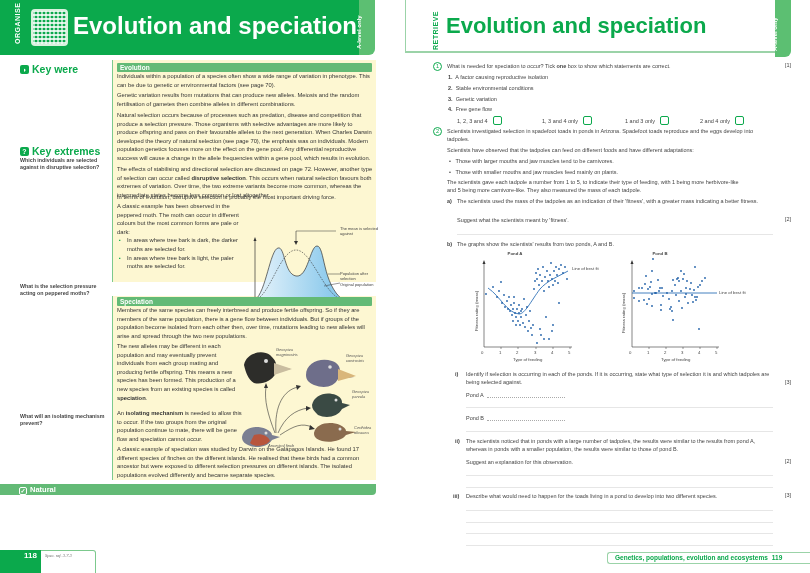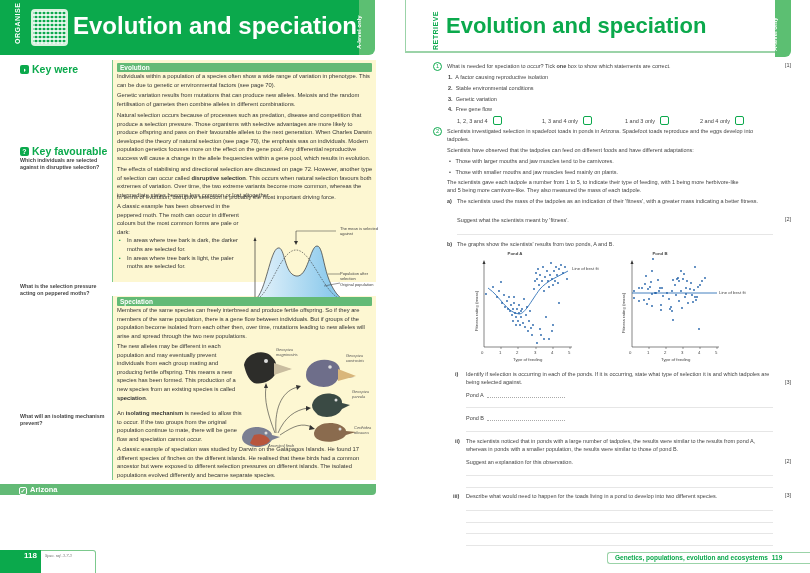--- a/index.html
+++ b/index.html
@@ -84,21 +84,21 @@
   <div class="tab-a tab-left">
       <span>A-level only</span>
     </div>
 
   <div class="sidebar-head" style="top:63px;">
     <span class="ico-sq">◗</span>
     <span>Key were</span>
   </div>
   <div class="sidebar-head" style="top:145px;">
     <span class="ico-sq">?</span>
-    <span>Key favourable</span>
+    <span>Key extremes</span>
   </div>
   <div class="side-q" style="top:157px;">Which individuals are selected against in disruptive selection?</div>
   <div class="side-q" style="top:283px;">What is the selection pressure acting on peppered moths?</div>
   <div class="side-q" style="top:413px;">What will an isolating mechanism prevent?</div>
 
   <div class="main-box"></div>
   <div class="main-box main-box2"></div>
 
   <div class="sec-bar" style="top:63px;">Evolution</div>
   <div class="para" style="top:72px;">Individuals within a population of a species often show a wide range of variation in phenotype. This can be due to genetic or environmental factors (see page 70).</div>
@@ -178,21 +178,21 @@
       <path d="M14,90 C20,88 28,90 30,96 C24,102 14,102 10,98 Z" fill="#b8553d"></path>
       <circle cx="26" cy="88" r="1.5" fill="#ddd"></circle>
     </svg>
     <div class="finch-label" style="left:36px; top:2px; width:30px;">Geospiza magnirostris</div>
     <div class="finch-label" style="left:106px; top:8px; width:32px;">Geospiza conirostris</div>
     <div class="finch-label" style="left:112px; top:44px; width:26px;">Geospiza parvula</div>
     <div class="finch-label" style="left:114px; top:80px; width:26px;">Certhidea olivacea</div>
     <div class="finch-label" style="left:28px; top:98px; width:40px;">Ancestral finch</div>
   </div>
 
-  <div class="summary-bar"><span class="chk">✓</span><span>Arizona</span></div>
+  <div class="summary-bar"><span class="chk">✓</span><span>Natural</span></div>
 
   <div class="footer-left">
     <div class="pg">118</div>
     <div class="spec">Spec. ref.   3.7.3</div>
   </div>
 </div>
 
 <div class="page page-right">
   <div class="hdr-right">
     <div class="side-label">RETRIEVE</div>

